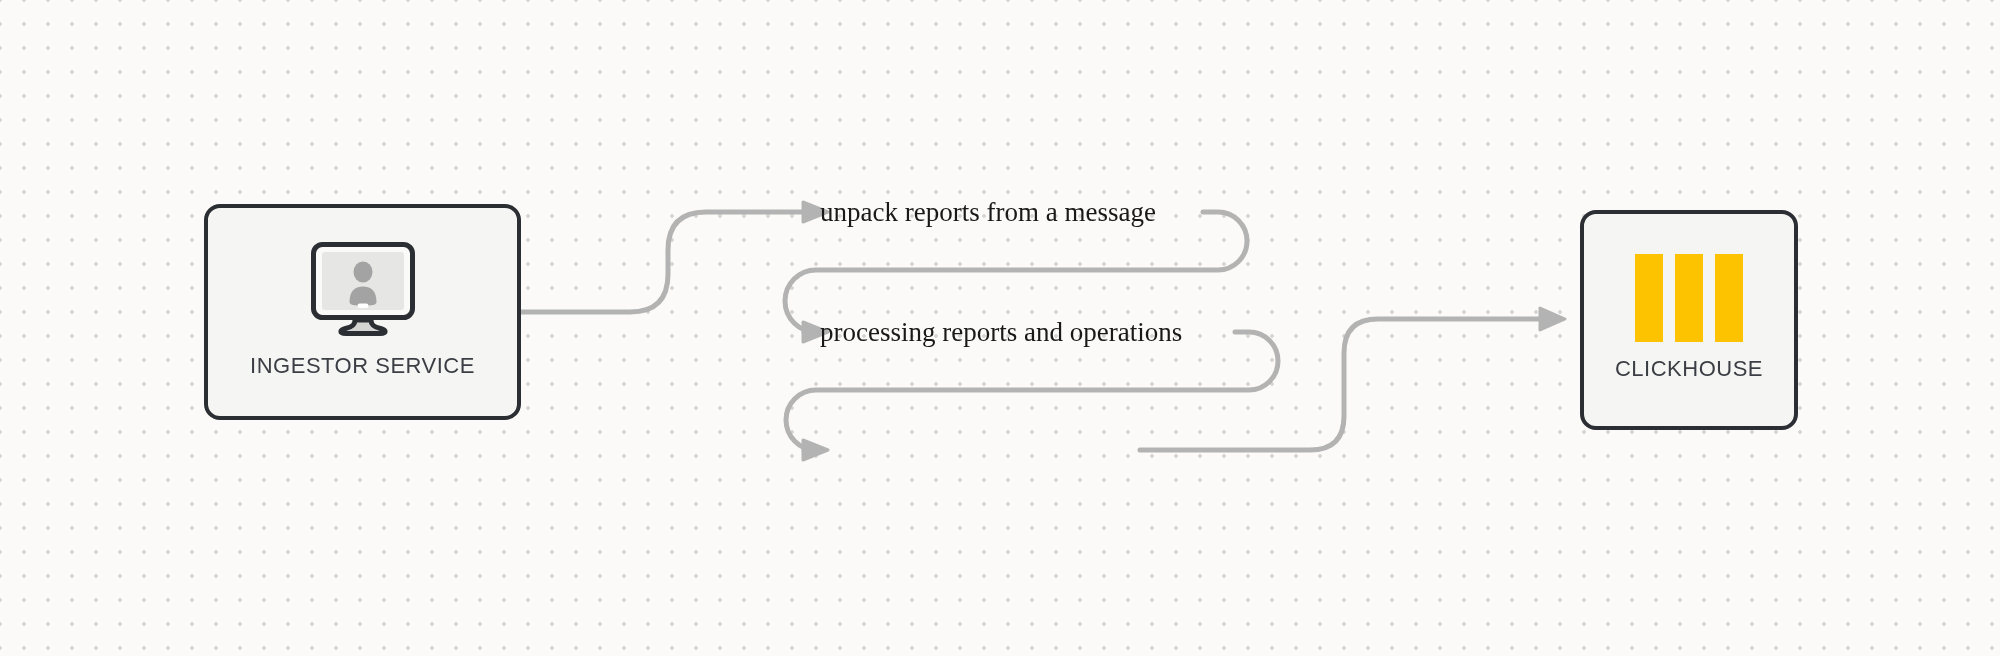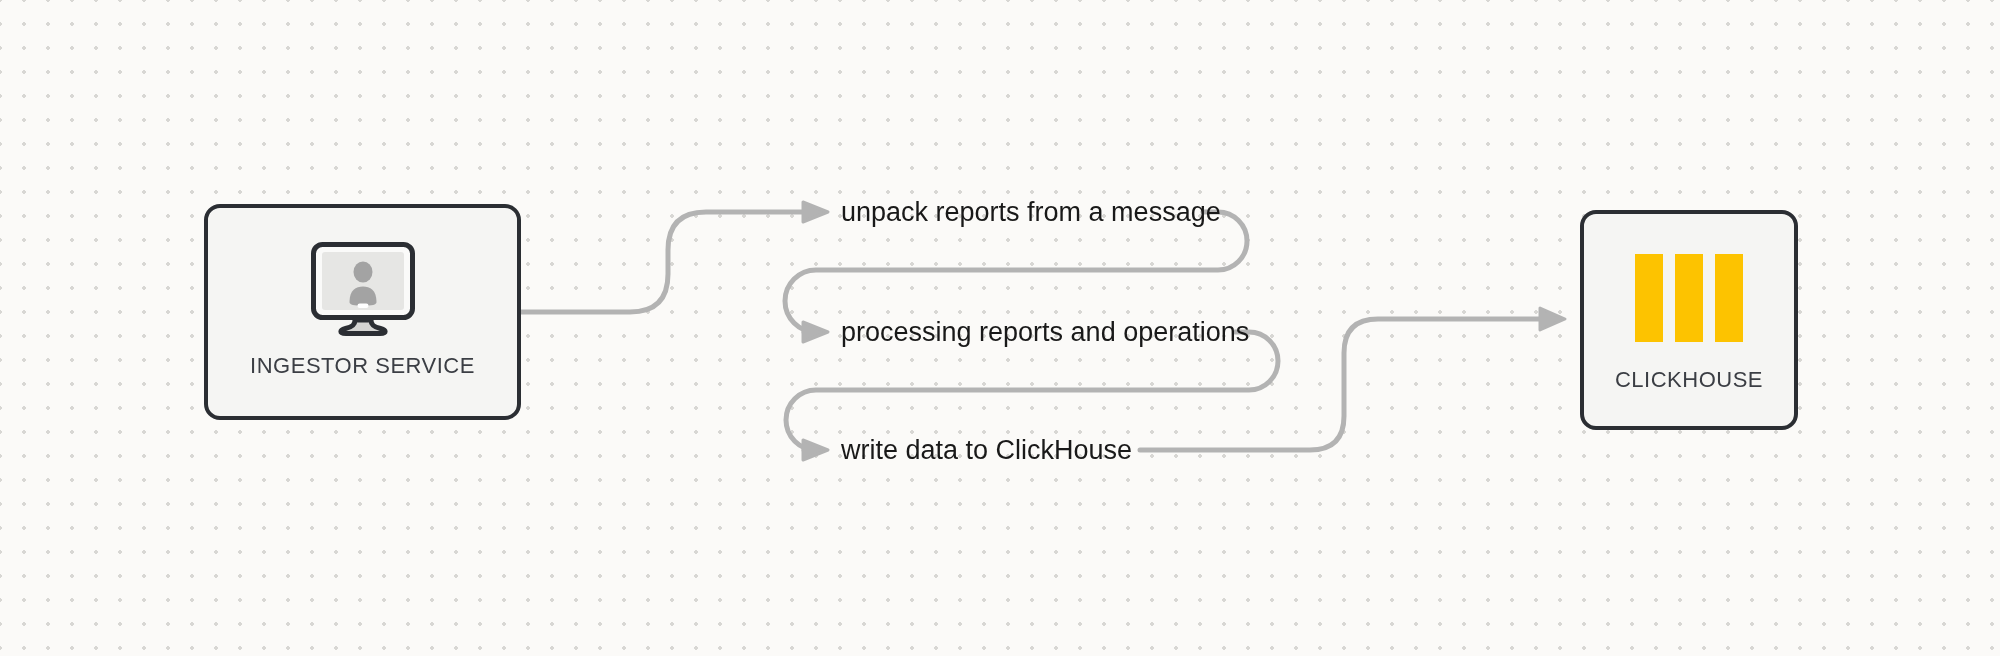--- a/index.html
+++ b/index.html
@@ -47,32 +47,33 @@
   .node-ingestor { left: 204px; top: 204px; width: 317px; height: 216px; padding-top: 34px; }
   .node-clickhouse { left: 1580px; top: 210px; width: 218px; height: 220px; padding-top: 40px; }
 
   .node-label {
     color: var(--node-label, #3b3e44);
     font-size: 22px;
     letter-spacing: 0.5px;
     white-space: nowrap;
   }
   .node-ingestor .node-label { margin-top: 17px; }
-  .node-clickhouse .node-label { margin-top: 25px; }
+  .node-clickhouse .node-label { margin-top: 14px; }
 
   .ch-bars { display: flex; gap: 12px; height: 88px; }
   .ch-bar { width: 28px; height: 88px; background: var(--brand-yellow, #fdc300); }
 
   .step-label {
     position: absolute;
-    left: 841px;
+    left: 820px;
     transform: translateY(-50%);
     color: var(--step-text, #191919);
     font-size: 27px;
     white-space: nowrap;
+    font-family: Liberation Serif, serif;
   }
   .step-1 { top: 212px; }
   .step-2 { top: 332px; }
   .step-3 { top: 450px; }
 </style>
 </head>
 <body>
 
 <div class="canvas">
 
@@ -106,15 +107,14 @@
     <div class="ch-bars">
       <div class="ch-bar"></div>
       <div class="ch-bar"></div>
       <div class="ch-bar"></div>
     </div>
     <div class="node-label">CLICKHOUSE</div>
   </div>
 
   <div class="step-label step-1">unpack reports from a message</div>
   <div class="step-label step-2">processing reports and operations</div>
-  <div class="step-label step-3">write data to ClickHouse</div>
 
 </div>
 
 </body></html>

